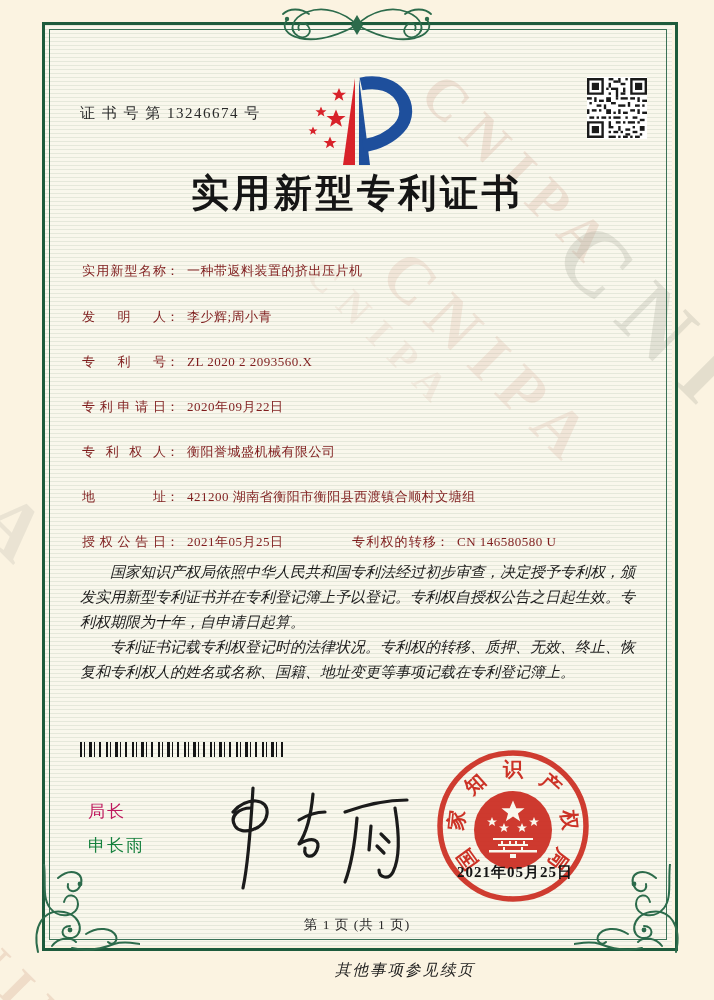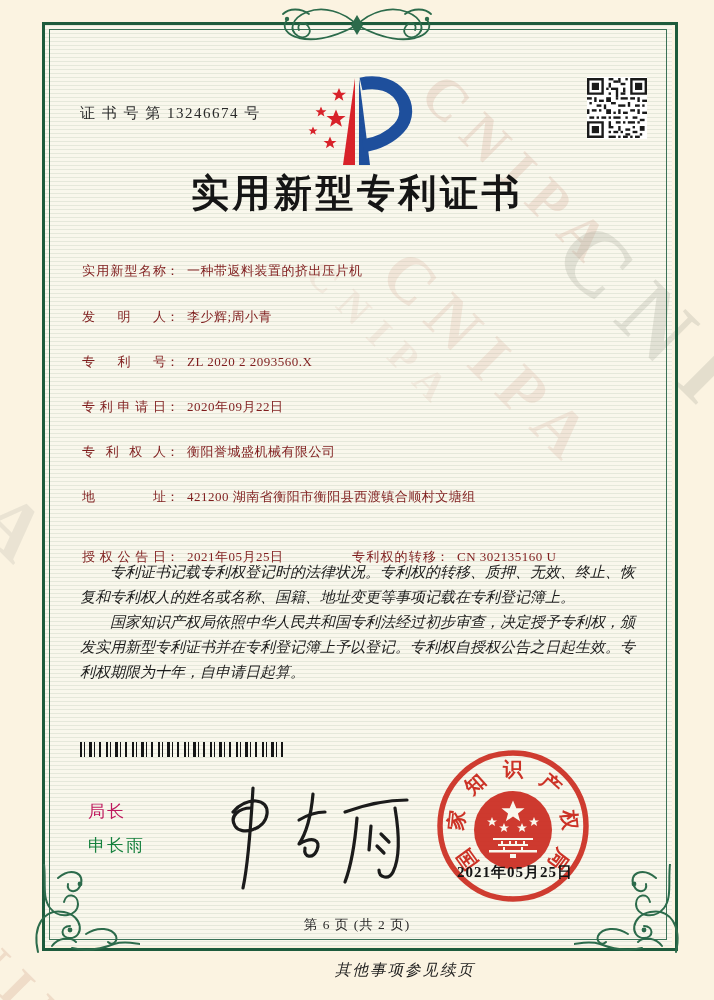--- a/index.html
+++ b/index.html
@@ -249,30 +249,30 @@
 </div>
 <div class="abs frow" style="top:398px">
   <span class="flabel">专利申请日</span><span class="fcolon">：</span><span class="fvalue">2020年09月22日</span>
 </div>
 <div class="abs frow" style="top:443px">
   <span class="flabel">专利权人</span><span class="fcolon">：</span><span class="fvalue">衡阳誉城盛机械有限公司</span>
 </div>
 <div class="abs frow" style="top:488px">
   <span class="flabel">地址</span><span class="fcolon">：</span><span class="fvalue">421200 湖南省衡阳市衡阳县西渡镇合顺村文塘组</span>
 </div>
-<div class="abs frow" style="top:548px">
+<div class="abs frow" style="top:533px">
   <span class="flabel">授权公告日</span><span class="fcolon">：</span><span class="fvalue">2021年05月25日</span>
   <span class="fgroup2">
-    <span class="flabel">专利权的转移</span><span class="fcolon">：</span><span class="fvalue">CN 302135160 U</span>
+    <span class="flabel">专利权的转移</span><span class="fcolon">：</span><span class="fvalue">CN 146580580 U</span>
   </span>
 </div>
 
 <div class="abs body-text">
+  <p>国家知识产权局依照中华人民共和国专利法经过初步审查，决定授予专利权，颁发实用新型专利证书并在专利登记簿上予以登记。专利权自授权公告之日起生效。专利权期限为十年，自申请日起算。</p>
   <p>专利证书记载专利权登记时的法律状况。专利权的转移、质押、无效、终止、恢复和专利权人的姓名或名称、国籍、地址变更等事项记载在专利登记簿上。</p>
-  <p>国家知识产权局依照中华人民共和国专利法经过初步审查，决定授予专利权，颁发实用新型专利证书并在专利登记簿上予以登记。专利权自授权公告之日起生效。专利权期限为十年，自申请日起算。</p>
 </div>
 
 <div class="abs barcode"></div>
 
 <div class="abs director-title">局长</div>
 <div class="abs director-name">申长雨</div>
 
 <svg class="abs signature" viewBox="0 0 230 110">
   <g fill="none" stroke="#1b1b1b" stroke-width="3.2" stroke-linecap="round" stroke-linejoin="round">
     <path d="M38,30 C52,14 74,16 72,32 C70,48 46,54 40,44 C34,34 44,26 56,26"></path>
@@ -317,14 +317,14 @@
           <rect x="10" y="15" width="2" height="3"></rect>
         <rect x="-10" y="21" width="2" height="3"></rect>
           <rect x="8" y="21" width="2" height="3"></rect>
         <rect x="-3" y="28" width="6" height="4"></rect>
       </g>
     </g>
   </svg>
 </div>
 <div class="abs seal-date">2021年05月25日</div>
 
-<div class="abs page-num">第 6 页 (共 2 页)</div>
+<div class="abs page-num">第 1 页 (共 1 页)</div>
 <div class="abs continuation">其他事项参见续页</div>
 
 </body></html>

